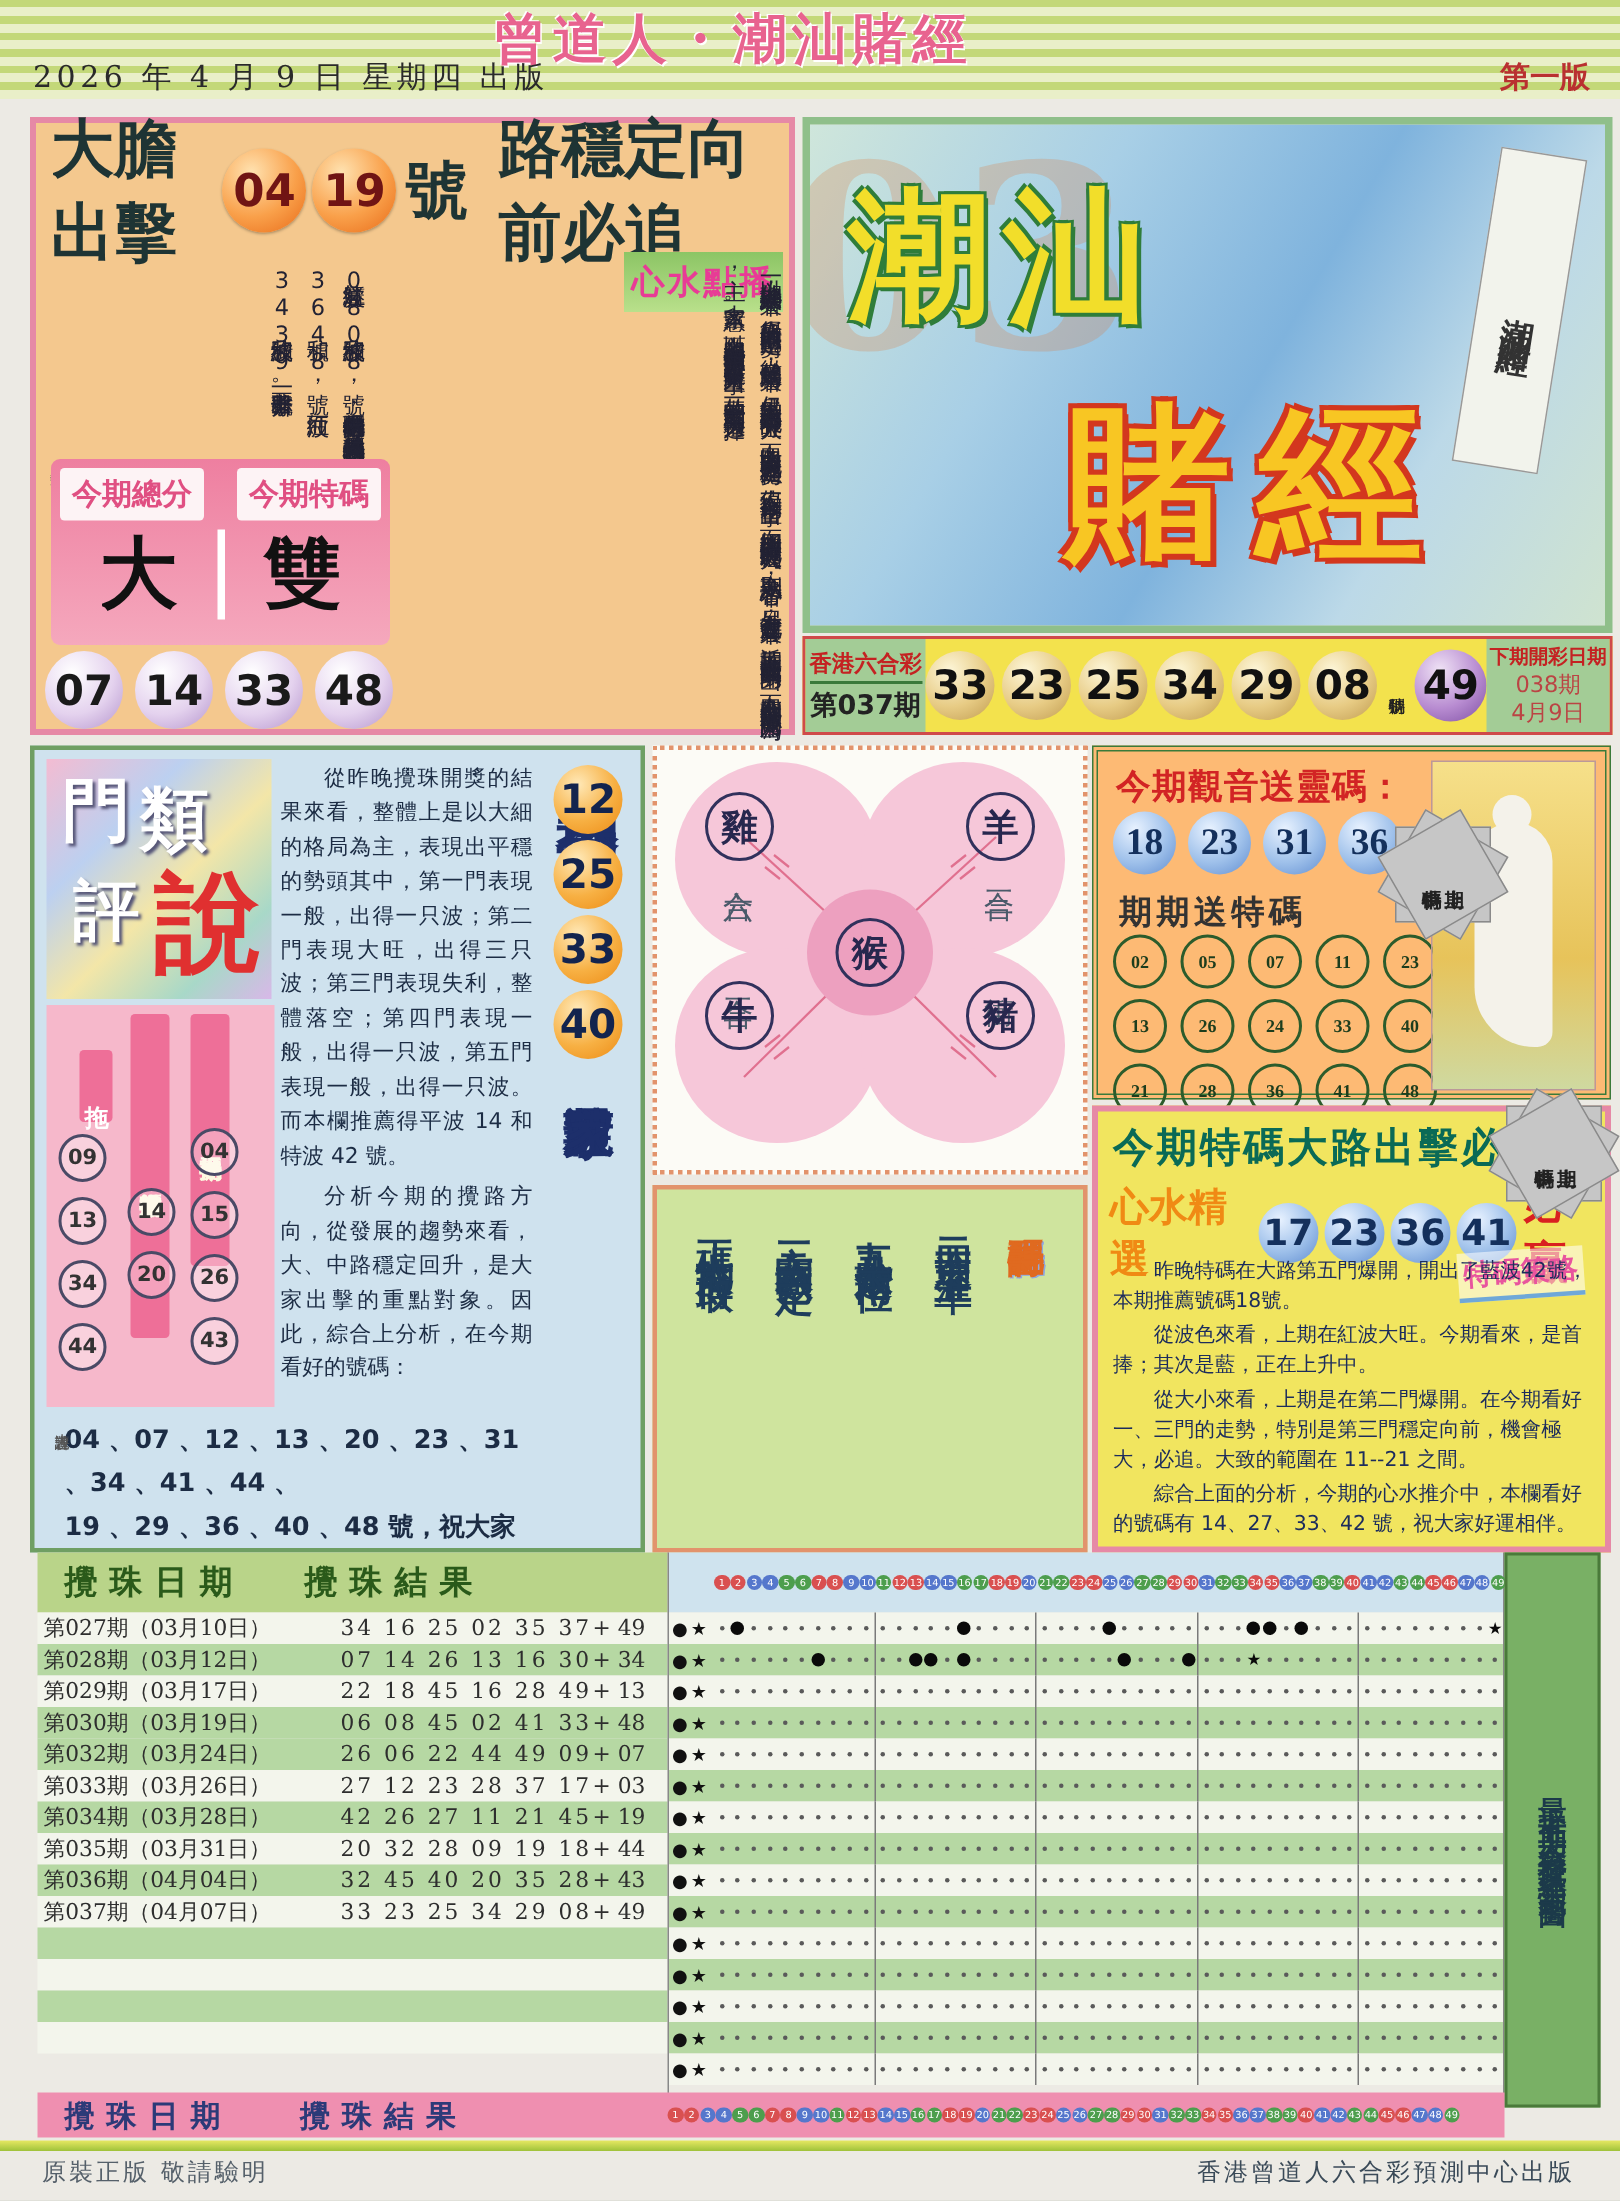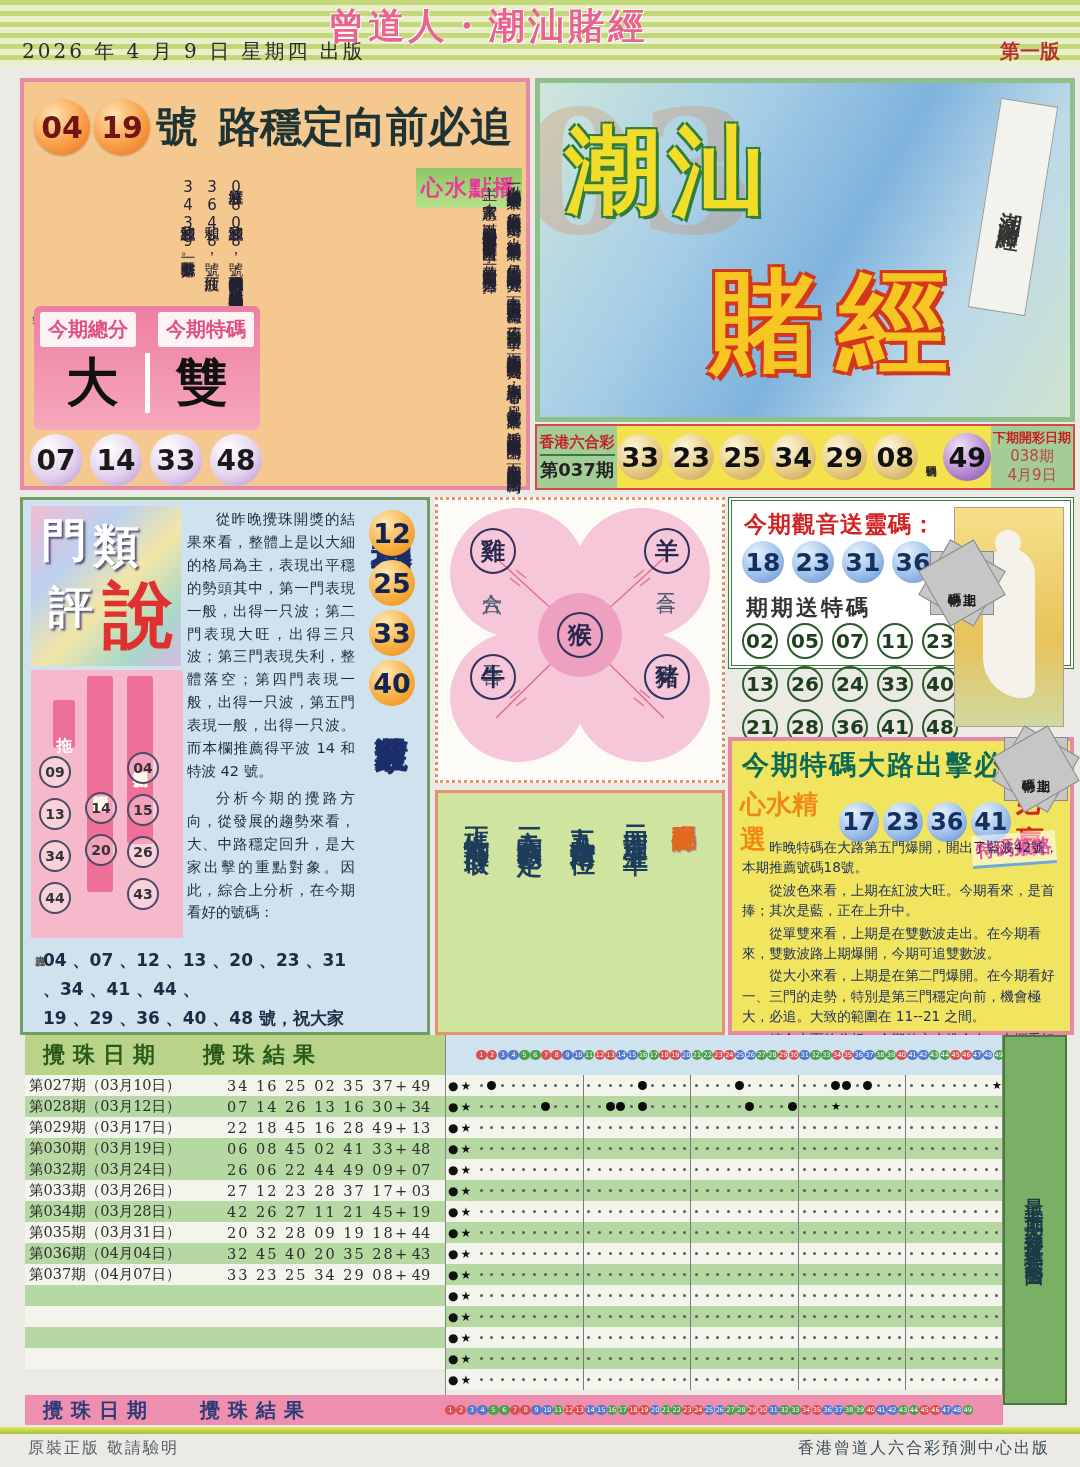--- a/index.html
+++ b/index.html
@@ -89,29 +89,29 @@
      font-size:24px;font-weight:bold;color:#27274e;}
   .zcorner{position:absolute;display:flex;flex-direction:column;align-items:center;gap:4px;}
   .zrel{font-size:20px;color:#4a5a6a;writing-mode:vertical-rl;text-orientation:upright;}
   
   .verse{left:435px;top:790px;width:290px;height:245px;background:#cfe49e;border:3px solid #e2936c;box-sizing:border-box;
      display:flex;flex-direction:row-reverse;justify-content:center;gap:16px;padding:14px 8px;}
   .verse-title{writing-mode:vertical-rl;text-orientation:upright;font-size:24px;font-weight:bold;color:#e06a20;
      text-shadow:1px 1px 0 #8fa8e0;}
   .verse-line{writing-mode:vertical-rl;text-orientation:upright;font-size:25px;font-weight:bold;color:#1e3d5c;letter-spacing:4px;}
   
-  .gy{left:728px;top:497px;width:346px;height:172px;background:#ffffff;border:4px double #3a7a3a;box-sizing:border-box;}
+  .gy{left:728px;top:497px;width:346px;height:236px;background:#fdba74;border:4px double #3a7a3a;box-sizing:border-box;font-family:Liberation Serif, serif;}
   .gy-title{position:absolute;left:12px;top:8px;font-size:23px;font-weight:bold;color:#d22424;letter-spacing:1px;}
   .gy-balls{position:absolute;left:10px;top:40px;display:flex;gap:8px;}
   .ball-blue{width:42px;height:42px;background:radial-gradient(circle at 35% 28%,#e8f2ff,#9ec0ea 55%,#5f8cd0);color:#14305c;font-size:25px;}
   .gy-sub{position:absolute;left:14px;top:92px;font-size:22px;font-weight:bold;color:#333;letter-spacing:3px;}
   .gy-grid{position:absolute;left:10px;top:122px;display:flex;flex-direction:column;gap:7px;}
   .gy-row{display:flex;gap:9px;}
   .gring{width:32px;height:32px;border:2.5px solid #2c5c2c;border-radius:50%;display:flex;align-items:center;justify-content:center;
-     font-size:20px;font-weight:bold;color:#1d3d1d;}
+     font-size:12px;font-weight:bold;color:#1d3d1d;}
   .gy-img{position:absolute;right:6px;top:6px;width:108px;height:218px;background:linear-gradient(180deg,#f6e08a,#e7c35a 60%,#cfd9a0);overflow:hidden;border:1px solid #b99;}
   .gy-fig{position:absolute;left:28px;top:40px;width:52px;height:150px;background:#f4f2ea;border-radius:26px 26px 10px 40px;}
   .gy-head{position:absolute;left:40px;top:22px;width:26px;height:26px;border-radius:50%;background:#f4f2ea;}
   .burst{position:absolute;width:84px;height:84px;}
   .burst .sq{position:absolute;inset:10px;background:#c6c6c6;border:1px solid #8a8a8a;}
   .burst .t{position:absolute;inset:0;display:flex;align-items:center;justify-content:center;gap:2px;}
   .burst .t span{writing-mode:vertical-rl;text-orientation:upright;font-size:13px;font-weight:bold;color:#222;line-height:1;}
   
   .sp{left:728px;top:737px;width:346px;height:298px;background:#f1e55f;border:4px solid #e689a6;box-sizing:border-box;}
   .sp-title{position:absolute;left:10px;top:6px;font-size:27px;font-weight:bold;color:#0a6a56;letter-spacing:2px;}
@@ -159,20 +159,21 @@
 
 <div class="page">
 
   <div class="abs hdr-stripes"></div>
   <div class="abs masthead">曾道人・潮汕賭經</div>
   <div class="abs dateline">2026 年 4 月 9 日 星期四 出版</div>
   <div class="edition">第一版</div>
 
   <div class="abs lead">
     <div class="lead-headline">
+      <span class="hl-txt">大膽出擊</span>
       <span style="display:flex;gap:4px;">
           <span class="ball ball-orangered">04</span>
           <span class="ball ball-orangered">19</span>
         </span>
       <span class="hl-txt">號</span>
       <span class="hl-txt hl-right">路穩定向前必追</span>
     </div>
     <div class="badge-xinshui">心水點播</div>
     <div class="lead-main vtext">以上一期的攪珠結果看來，所得出的目前的攪路走勢，從整體的格局看來，仍然是以大細路方向的表現十分大旺，而中路方向的表現近來亦走勢回穩，值得在今期作一番出擊，而極細路方向的表現則較為大旺，今期則要小心看帶，另外在色波方面看來，近期的三波走勢反復向旺勢頭開出，而在今期的走勢則以三波作冷門開出為主，大家留意。以上面的分析得出今期的攤路走勢可着重往中路方向來出擊，其中的第一門和第五門可大力追捧。</div>
     <div class="lead-side vtext">勝算紅波08號和綠波08號，在平特方向的表現都十分活躍，另外還有四只號碼心水較為極佳，分別是藍波36號和48號，而紅波34號和綠波39號亦要一齊出擊。</div>
@@ -391,21 +392,20 @@
         <div class="sq" style="transform:rotate(60deg);"></div>
       <div class="t">
           <span>中特碼</span>
           <span>上期</span>
         </div>
     </div>
     <div class="sp-badge">特碼策略</div>
     <div class="sp-body" id="sp-body">
         <p>昨晚特碼在大路第五門爆開，開出了藍波42號，本期推薦號碼18號。</p>
         <p>從波色來看，上期在紅波大旺。今期看來，是首捧；其次是藍，正在上升中。</p>
-        <p>從單雙來看，上期是在雙數波走出。在今期看來，雙數波路上期爆開，今期可追雙數波。</p>
         <p>從大小來看，上期是在第二門爆開。在今期看好一、三門的走勢，特別是第三門穩定向前，機會極大，必追。大致的範圍在 11--21 之間。</p>
         <p>綜合上面的分析，今期的心水推介中，本欄看好的號碼有 14、27、33、42 號，祝大家好運相伴。</p>
       </div>
   </div>
 
   <div class="abs lt">
     <div class="lt-head">
       <span>攪珠日期</span>
       <span>攪珠結果</span>
     </div>

